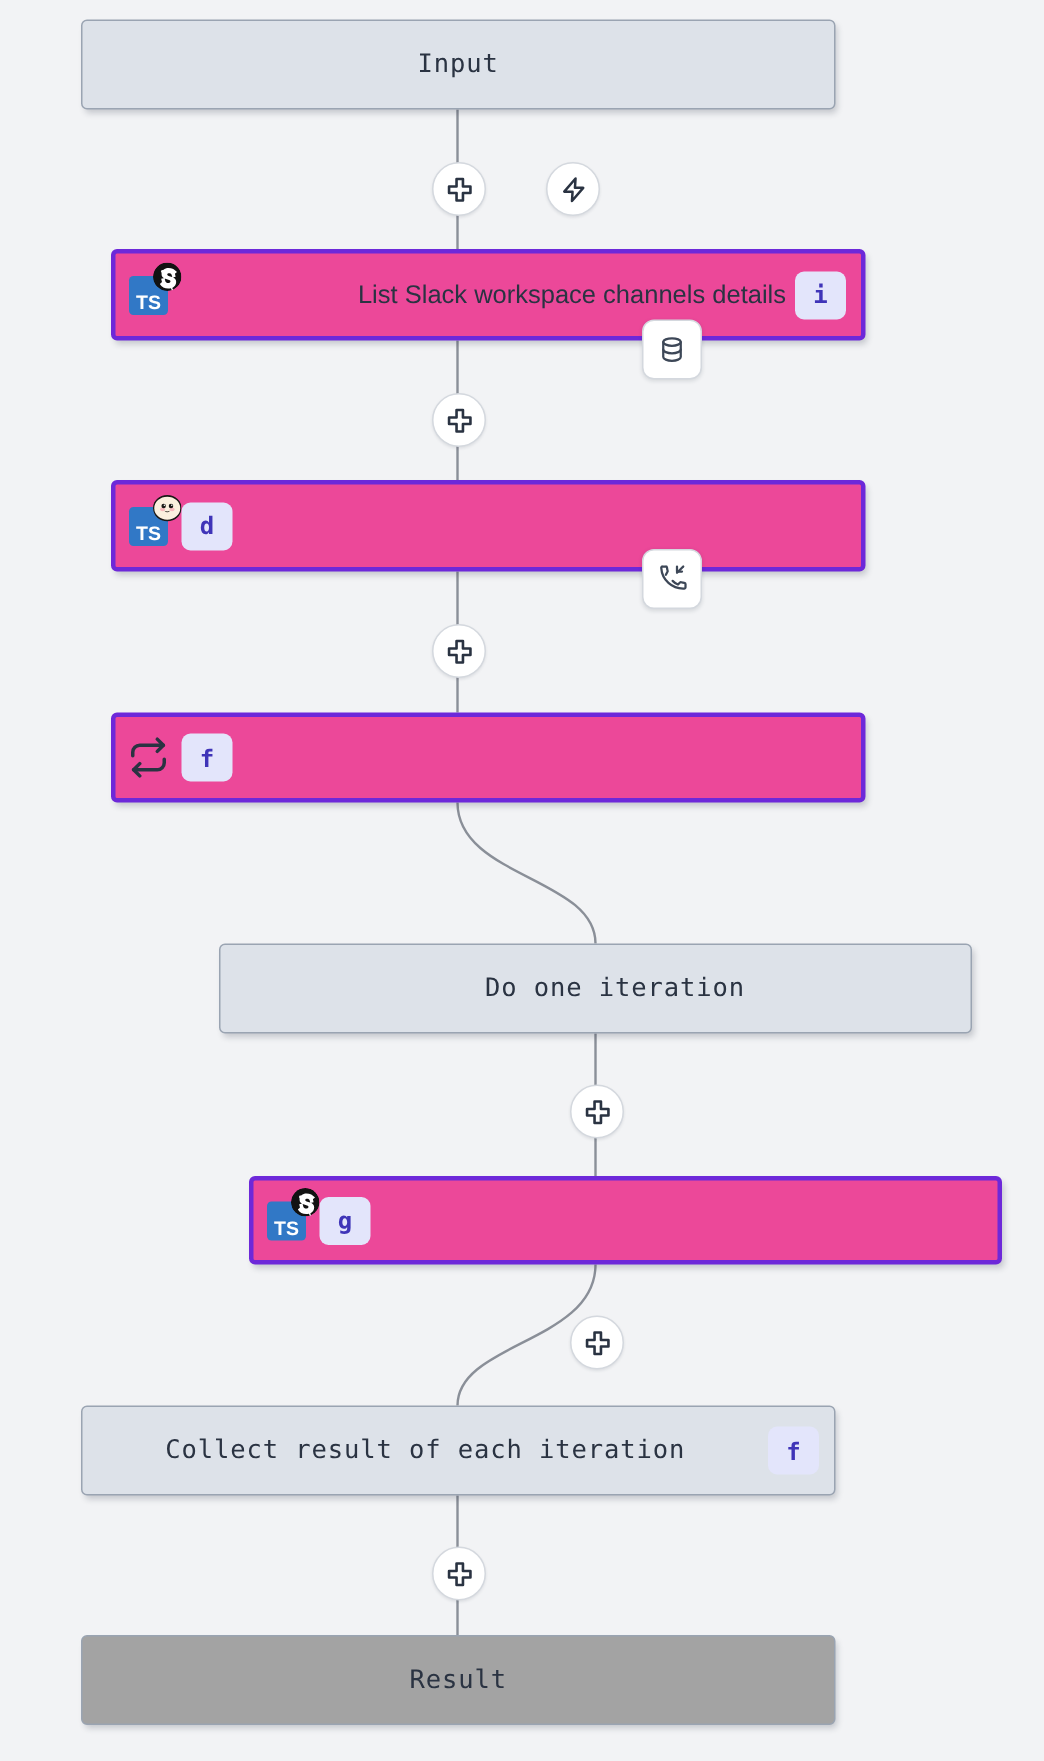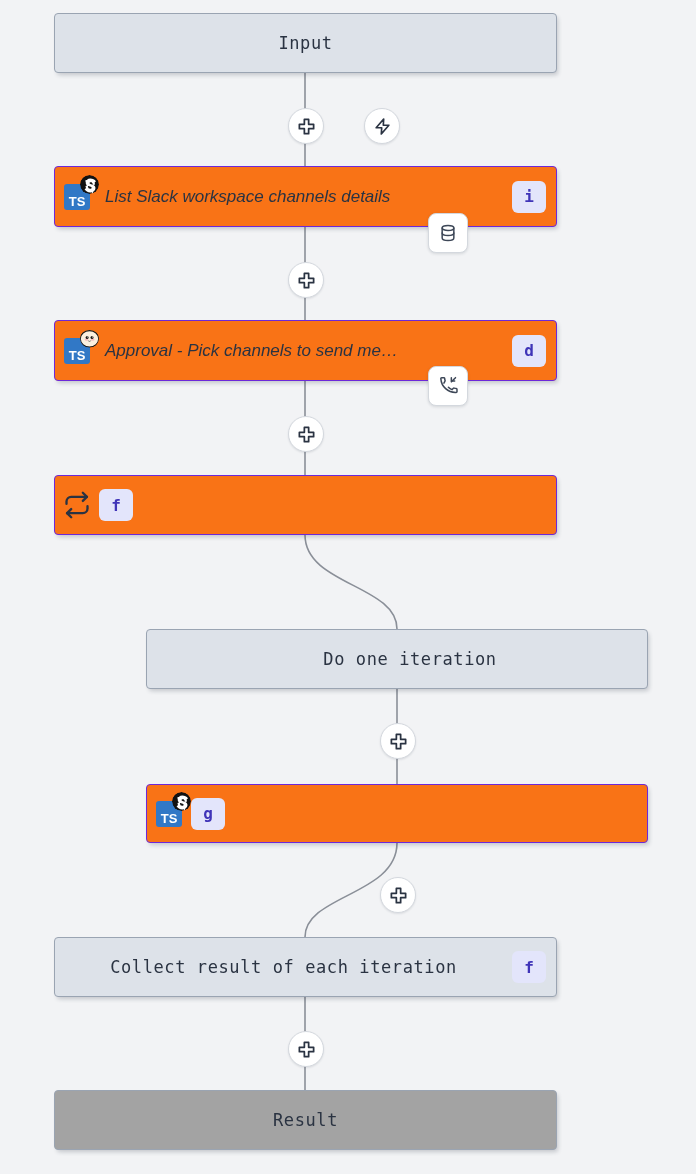--- a/index.html
+++ b/index.html
@@ -39,22 +39,23 @@
   }
   .node.shell {
     background: #dde2e9;
     border: 1px solid #9aa4b2;
   }
   .node.plain {
     background: #a3a3a3;
     border: 1px solid #9aa4b2;
   }
   .node.step {
-    background: #f97316;
-    border: 1px solid #6d28d9;
+    background: #ec4899;
+    border: 3px solid #6d28d9;
+    margin-left: 20px;
   }
 
   
   .shell-label {
     flex: 1;
     text-align: center;
     font-family: "DejaVu Sans Mono", "Liberation Mono", monospace;
     font-size: 17px;
     letter-spacing: 0.6px;
     color: #2a3342;
@@ -75,28 +76,27 @@
     width: 44px;
     min-width: 44px;
     height: 100%;
     display: flex;
     align-items: center;
     justify-content: center;
     position: relative;
   }
   .step-title {
     flex: 1;
-    text-align: left;
+    text-align: right;
     font-size: 17px;
     color: #2a3342;
     white-space: nowrap;
     overflow: hidden;
     text-overflow: ellipsis;
     padding: 0 6px;
-    font-style: italic;
   }
   .badge {
     margin-right: 10px;
     min-width: 34px;
     height: 32px;
     border-radius: 6px;
     background: #e3e5fb;
     color: #3f34b8;
     font-weight: bold;
     font-size: 16px;
@@ -231,21 +231,20 @@
             <ellipse cx="12.7" cy="10.6" rx="1.7" ry="1.2" fill="#f6b2b8" opacity="0.85"></ellipse>
             <circle cx="7.1" cy="8.4" r="1.5" fill="#1b1917"></circle>
             <circle cx="12.0" cy="8.4" r="1.5" fill="#1b1917"></circle>
             <circle cx="7.6" cy="7.9" r="0.5" fill="#ffffff"></circle>
             <circle cx="12.5" cy="7.9" r="0.5" fill="#ffffff"></circle>
             <path d="M7.6 11.5 q1.9 2.0 3.8 0 q-1.9 0.9 -3.8 0 z" fill="#1b1917"></path>
           </svg>
         </span>
       </div>
     </div>
-    <div class="step-title">Approval - Pick channels to send me…</div>
     <div class="badge badge-mono">d</div>
   </div>
 
   <div class="chip" style="left:428px; top:366px;">
     <svg class="glyph" width="20" height="20" viewBox="0 0 24 24" fill="none" stroke="#3d4757" stroke-width="1.8" stroke-linecap="round" stroke-linejoin="round">
       <path d="M16 2v4h4"></path>
       <path d="M21 2l-5 5"></path>
       <path d="M12.5 13.5a12 12 0 0 0 4.3 2.9l1.6-1.6a1 1 0 0 1 1-.24 11 11 0 0 0 2.5.5 1 1 0 0 1 .9 1v2.6a1 1 0 0 1-1.1 1A17.6 17.6 0 0 1 3.4 3.1 1 1 0 0 1 4.4 2H7a1 1 0 0 1 1 .9 11 11 0 0 0 .5 2.5 1 1 0 0 1-.24 1L7.1 8.6"></path>
     </svg>
   </div>

